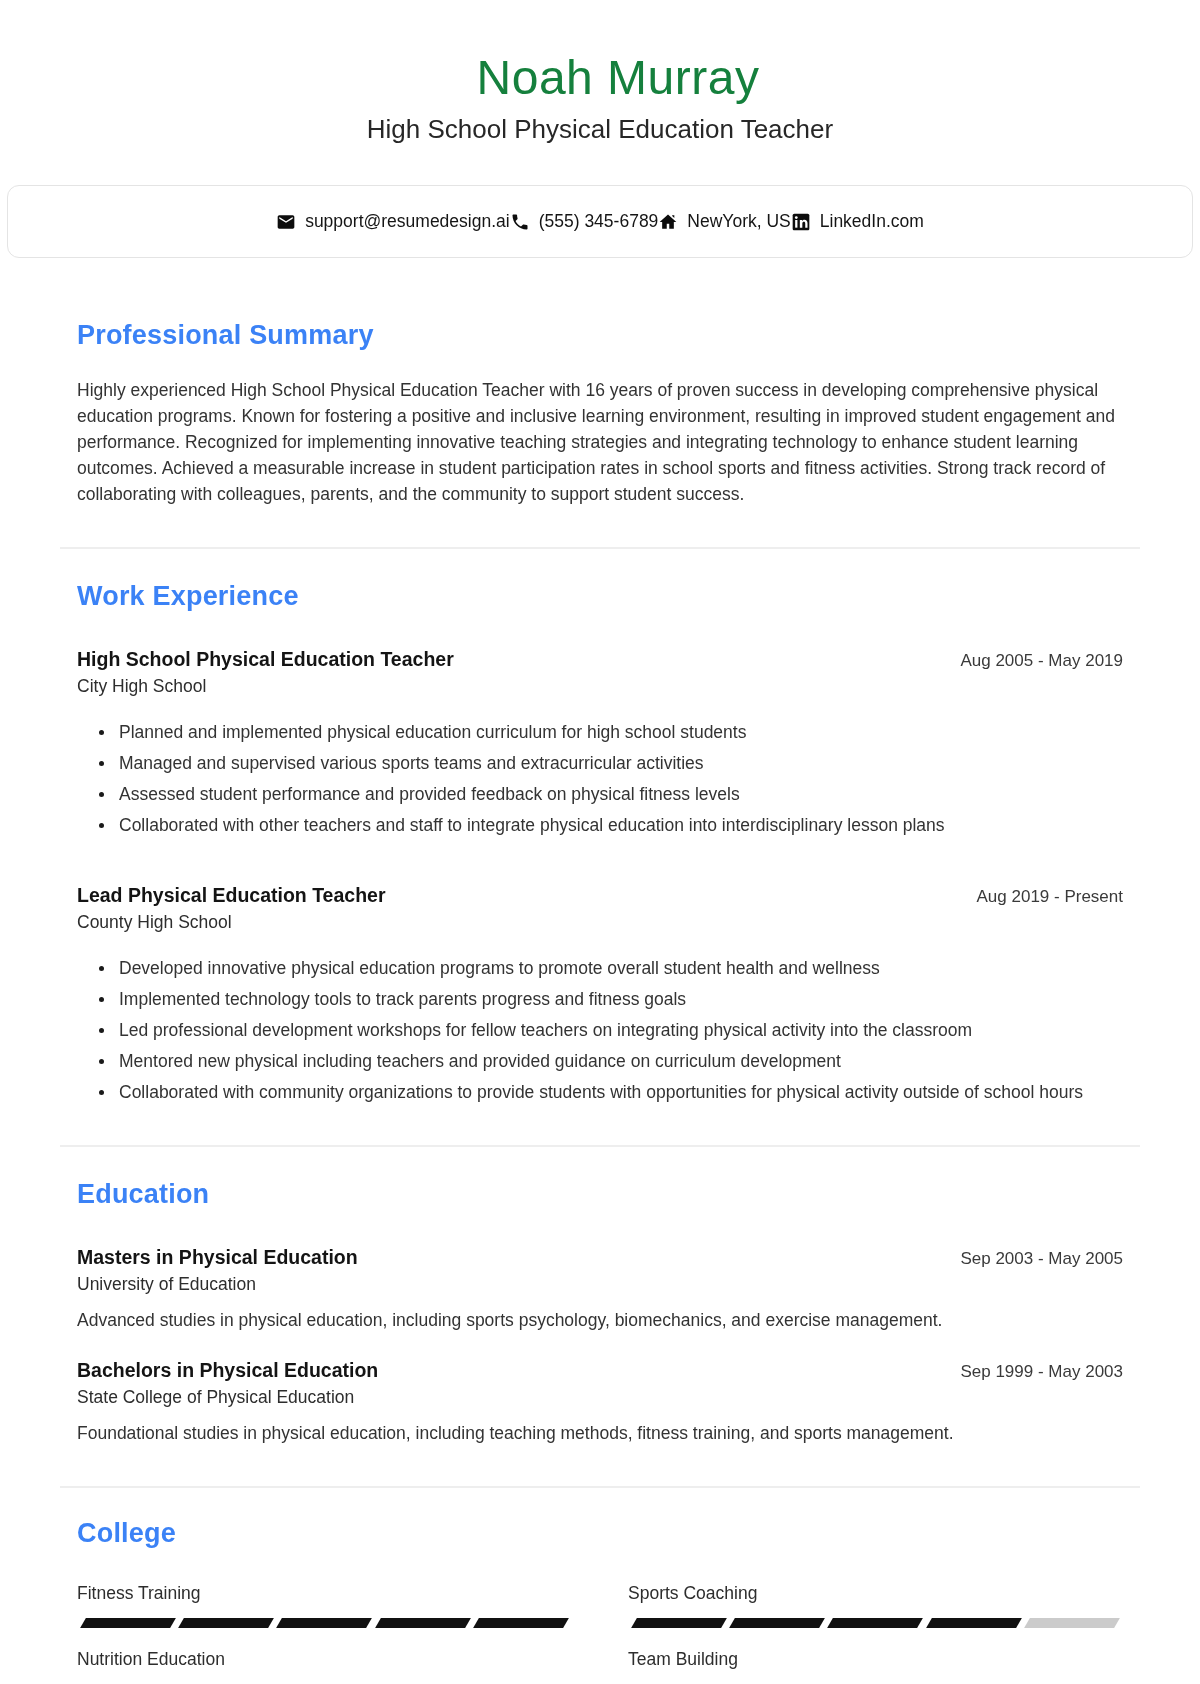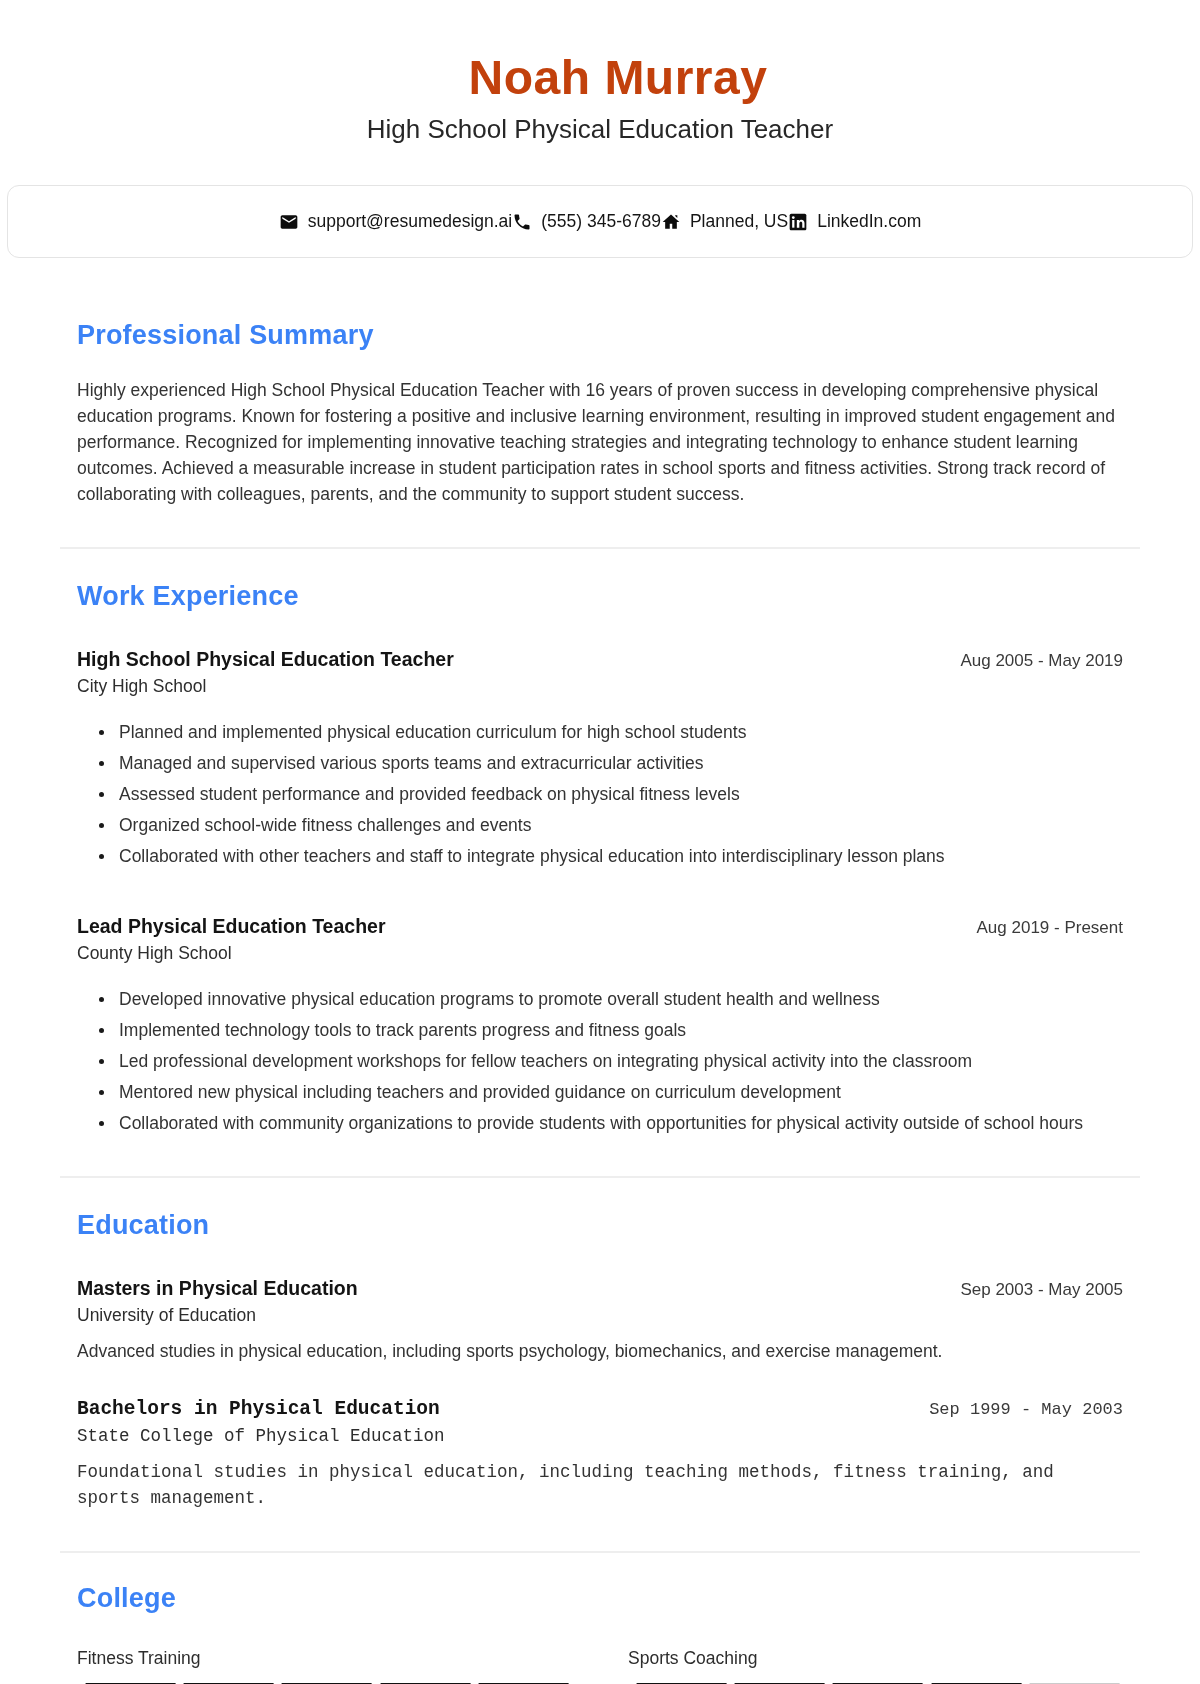--- a/index.html
+++ b/index.html
@@ -14,22 +14,22 @@
     height: 1684px;
     overflow: hidden;
     background: #ffffff;
     position: relative;
   }
 
   
   header.resume-header { text-align: center; padding-top: 50px; }
   .person-name {
     font-size: 48px;
-    font-weight: 700;
-    color: #c2410c;
+    font-weight: 400;
+    color: #15803d;
     letter-spacing: 0.5px;
     line-height: 1.15;
     padding-left: 36px;
   }
   .person-title {
     font-size: 26px;
     font-weight: 400;
     color: #272727;
     margin-top: 9px;
   }
@@ -189,21 +189,21 @@
       </span>
       <span>(555) 345-6789</span>
     </div>
     <div class="contact-item">
       <span class="icon">
         <svg viewBox="0 0 24 24">
             <path d="M12 3l10 9h-3v8h-5.5v-6h-3v6H5v-8H2l10-9z"></path>
             <path d="M17 4h2.6v3.2L17 4.9z"></path>
           </svg>
       </span>
-      <span>Planned, US</span>
+      <span>NewYork, US</span>
     </div>
     <div class="contact-item">
       <span class="icon">
         <svg viewBox="0 0 24 24">
             <path d="M4 2h16c1.1 0 2 .9 2 2v16c0 1.1-.9 2-2 2H4c-1.1 0-2-.9-2-2V4c0-1.1.9-2 2-2z"></path>
             <g fill="#ffffff">
               <rect x="5" y="9.6" width="2.7" height="9.2"></rect>
               <circle cx="6.35" cy="6.6" r="1.65"></circle>
               <path d="M10.6 9.6h2.6v1.3c.45-.85 1.5-1.55 3-1.55 2.25 0 3.6 1.45 3.6 4.05v5.4h-2.7v-4.95c0-1.35-.55-2.15-1.65-2.15-1.2 0-1.85.8-1.85 2.15v4.95h-3z"></path>
             </g>
@@ -231,21 +231,20 @@
             <article class="entry">
     <div class="entry-row">
       <h3 class="entry-title">High School Physical Education Teacher</h3>
       <span class="entry-dates">Aug 2005 - May 2019</span>
     </div>
     <div class="entry-sub">City High School</div>
     <ul class="bullets">
                 <li>Planned and implemented physical education curriculum for high school students</li>
                 <li>Managed and supervised various sports teams and extracurricular activities</li>
                 <li>Assessed student performance and provided feedback on physical fitness levels</li>
-                <li>Organized school-wide fitness challenges and events</li>
                 <li>Collaborated with other teachers and staff to integrate physical education into interdisciplinary lesson plans</li>
               </ul>
   </article>
             <article class="entry">
     <div class="entry-row">
       <h3 class="entry-title">Lead Physical Education Teacher</h3>
       <span class="entry-dates">Aug 2019 - Present</span>
     </div>
     <div class="entry-sub">County High School</div>
     <ul class="bullets">
@@ -267,21 +266,21 @@
         <h2 class="section-heading">Education</h2>
         <div id="education-container">
             <article class="entry" style="margin-top:34px">
     <div class="entry-row">
       <h3 class="entry-title">Masters in Physical Education</h3>
       <span class="entry-dates">Sep 2003 - May 2005</span>
     </div>
     <div class="entry-sub">University of Education</div>
     <p class="edu-desc">Advanced studies in physical education, including sports psychology, biomechanics, and exercise management.</p>
   </article>
-            <article class="entry" style="margin-top: 32px; font-family: Liberation Mono, monospace;">
+            <article class="entry" style="margin-top: 24px;">
     <div class="entry-row">
       <h3 class="entry-title">Bachelors in Physical Education</h3>
       <span class="entry-dates">Sep 1999 - May 2003</span>
     </div>
     <div class="entry-sub">State College of Physical Education</div>
     <p class="edu-desc">Foundational studies in physical education, including teaching methods, fitness training, and sports management.</p>
   </article>
           </div>
       </div>
     </section>

